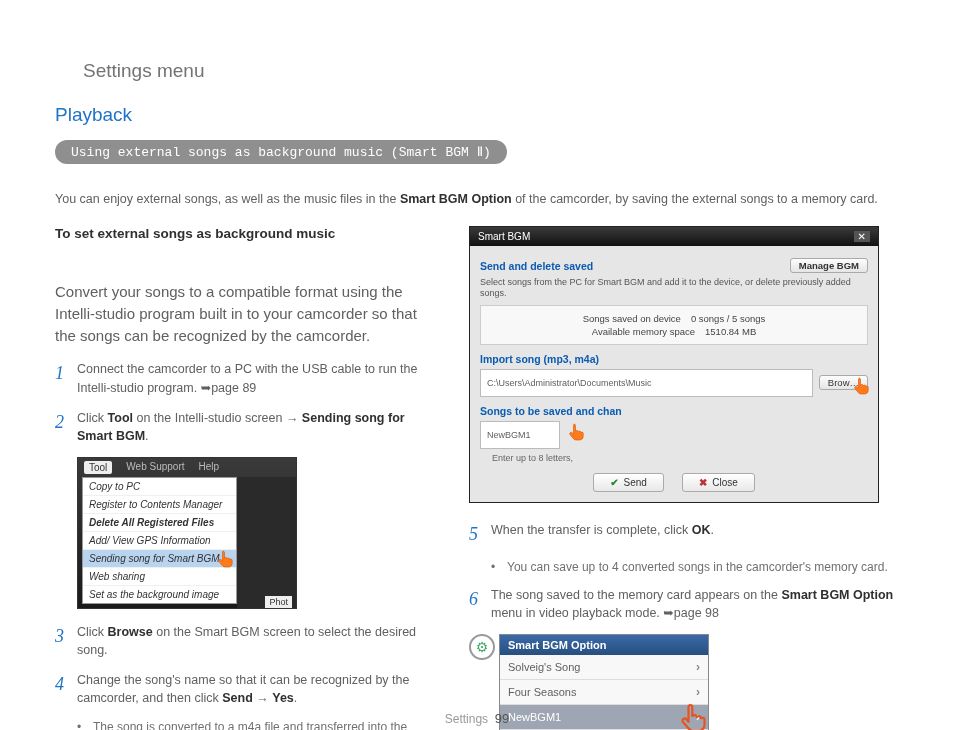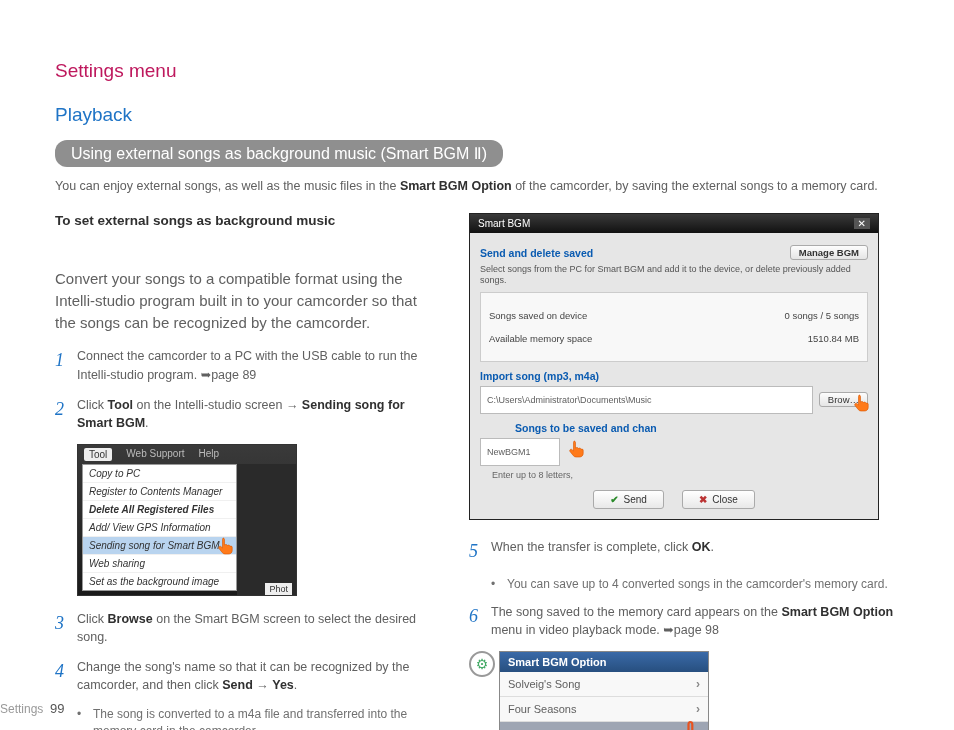--- a/index.html
+++ b/index.html
@@ -6,30 +6,31 @@
   body {
     font-family: Arial, Helvetica, sans-serif;
     background: #fff;
     width: 954px;
     height: 730px;
     position: relative;
     padding: 60px 55px 20px 55px;
     color: #606060;
     font-size: 13px;
   }
-  .page-title { font-size: 19px; color: #be185d; font-weight: 400; margin-bottom: 22px; }
+  .page-title { font-size: 19px; color: #737373; font-weight: 400; margin-bottom: 22px; margin-left: 28px; }
   .section-title { font-size: 19px; color: #1f74c6; font-weight: 400; margin-bottom: 14px; }
   .pill {
     display: inline-block;
     background: #8f8f8f;
     color: #fff;
-    font-size: 16px;
+    font-size: 13px;
     padding: 4px 16px;
     border-radius: 12px;
-    margin-bottom: 10px;
+    margin-bottom: 26px;
+    font-family: Liberation Mono, monospace;
   }
   .intro { font-size: 12.5px; line-height: 1.45; margin-bottom: 18px; }
   .intro b, .intro strong { color: #303030; font-weight: bold; }
   .columns { display: flex; gap: 30px; }
   .col-left { flex: 1; }
   .col-right { width: 430px; }
   .subheading { font-weight: bold; color: #303030; font-size: 13.5px; margin-bottom: 6px; }
   .para { font-size: 15px; line-height: 1.45; margin-bottom: 14px; margin-top: 40px; }
   .step { display: flex; gap: 8px; margin-bottom: 12px; font-size: 12.5px; line-height: 1.45; }
   .step .num { color: #1f74c6; font-size: 18px; font-style: italic; font-family: Georgia, serif; min-width: 14px; }
@@ -53,21 +54,21 @@
 
   
   .ss2 { width: 410px; border:1px solid #222; font-size:10px; margin-bottom:18px; }
   .ss2 .titlebar { background:linear-gradient(#3a3a3a,#111); color:#fff; display:flex; justify-content:space-between; padding:4px 8px;}
   .ss2 .titlebar .x { background:#555; padding:0 4px; }
   .ss2 .body { background:#e6e6e6; padding:6px 10px 10px 10px; }
   .ss2 .grouptitle { color:#0a5bb1; font-weight:bold; font-size:10.5px; display:flex; justify-content:space-between; align-items:center; margin:6px 0 4px 0;}
   .ss2 .mbtn { background:linear-gradient(#fdfdfd,#e5e5e5); border:1px solid #aaa; border-radius:3px; padding:1px 8px; font-size:9.5px; color:#333;}
   .ss2 .desc { font-size:9px; color:#555; margin-bottom:6px; line-height:1.2;}
   .ss2 .box { background:#f8f8f8; border:1px solid #ccc; padding:5px 8px; font-size:9.5px; color:#444; }
-  .ss2 .row { display:flex; justify-content:space-between; margin:12px 0;gap:10px;}
+  .ss2 .row { display:flex; justify-content:center; margin:2px 0;gap:10px;}
   .ss2 .pathrow { display:flex; gap:6px; align-items:center; margin-top:2px; position:relative;}
   .ss2 .pathinput { flex:1; background:#fff; border:1px solid #bbb; padding:8px 6px; font-size:9px;}
   .ss2 .btns { display:flex; justify-content:center; gap:18px; margin-top:10px;}
   .ss2 .btn { background:linear-gradient(#fff,#e8e8e8); border:1px solid #aaa; border-radius:3px; padding:3px 16px; font-size:10px; color:#333; display:flex; align-items:center; gap:5px;}
   .check { color:#2a8a2a; font-weight:bold;}
   .xmark { color:#b33; font-weight:bold;}
   .hand-svg { width:24px; height:24px; }
 
   
   .ss3wrap { display:flex; gap:4px; margin-left:0; }
@@ -76,21 +77,21 @@
   .backbox { width:26px;height:22px;border:1px solid #888;background:#f4f4f4;border-radius:3px;display:flex;align-items:center;justify-content:center;font-size:13px;}
   .ss3 { width:210px; border:1px solid #888; background:#f8f8f8; font-size:11px;}
   .ss3 .hdr { background:linear-gradient(#3a6aa8,#274f7f); color:#fff; padding:4px 8px; font-weight:bold; font-size:11px;}
   .ss3 .item { display:flex; justify-content:space-between; align-items:center; padding:5px 8px; border-bottom:1px solid #ddd; position:relative;}
   .ss3 .item.sel { background:#9ea5b3; color:#fff;}
   .ss3 .chev { color:#888; font-size:12px; font-weight:bold;}
   .ss3 .item.sel .chev { color:#eee;}
   .handbig { position:absolute; right:-8px; top:-4px;}
   .handbig svg { width:40px; height:34px;}
 
-  .footer { position:absolute; bottom:14px; left:0; right:0; font-size:12px; color:#999;}
+  .footer { position:absolute; bottom:4px; left:0; right:0; text-align:center; font-size:12px; color:#999;}
   .footer .pn { color:#555; font-size:13px;}
 </style>
 </head>
 <body>
 
 
 
 <div class="page-title">Settings menu</div>
 <div class="section-title">Playback</div>
 <div class="pill">Using external songs as background music (Smart BGM Ⅱ)</div>
@@ -186,21 +187,21 @@
             </div>
         </div>
         <div class="grouptitle" style="margin-top:8px;">Import song (mp3, m4a)</div>
         <div class="pathrow">
           <div class="pathinput">C:\Users\Administrator\Documents\Music</div>
           <span class="mbtn">Brow…</span>
           <svg class="hand-svg" style="position:absolute;right:-6px;top:6px;" viewBox="0 0 24 24">
               <path d="M9 3c.8 0 1.5.7 1.5 1.5V10l1-.5c.6-.3 1.3 0 1.6.6l.2.4 1-.4c.6-.2 1.3.1 1.5.7l.2.5.9-.2c.7-.1 1.3.4 1.3 1.1v3.3c0 2-1.6 3.5-3.5 3.5H11c-1 0-2-.5-2.6-1.3L5 13.5c-.5-.7-.3-1.6.4-2 .6-.4 1.4-.2 1.8.3L8.5 13V4.5C8.5 3.7 9.2 3 9 3z" fill="#ff7a1a" stroke="#d85500" stroke-width=".6"></path>
             </svg>
         </div>
-        <div class="grouptitle" style="margin-top:8px;margin-left:35px;">Songs to be saved and chan</div>
+        <div class="grouptitle" style="margin-top:8px;">Songs to be saved and chan</div>
         <div class="pathrow">
           <div class="pathinput" style="flex:0 0 80px;">NewBGM1</div>
           <svg class="hand-svg" style="position:absolute;left:85px;top:0;" viewBox="0 0 24 24">
               <path d="M9 3c.8 0 1.5.7 1.5 1.5V10l1-.5c.6-.3 1.3 0 1.6.6l.2.4 1-.4c.6-.2 1.3.1 1.5.7l.2.5.9-.2c.7-.1 1.3.4 1.3 1.1v3.3c0 2-1.6 3.5-3.5 3.5H11c-1 0-2-.5-2.6-1.3L5 13.5c-.5-.7-.3-1.6.4-2 .6-.4 1.4-.2 1.8.3L8.5 13V4.5C8.5 3.7 9.2 3 9 3z" fill="#ff7a1a" stroke="#d85500" stroke-width=".6"></path>
             </svg>
         </div>
         <div style="font-size:9px;color:#666;margin:4px 0 0 12px;">Enter up to 8 letters,</div>
         <div class="btns">
           <div class="btn">
               <span class="check">✔</span>

